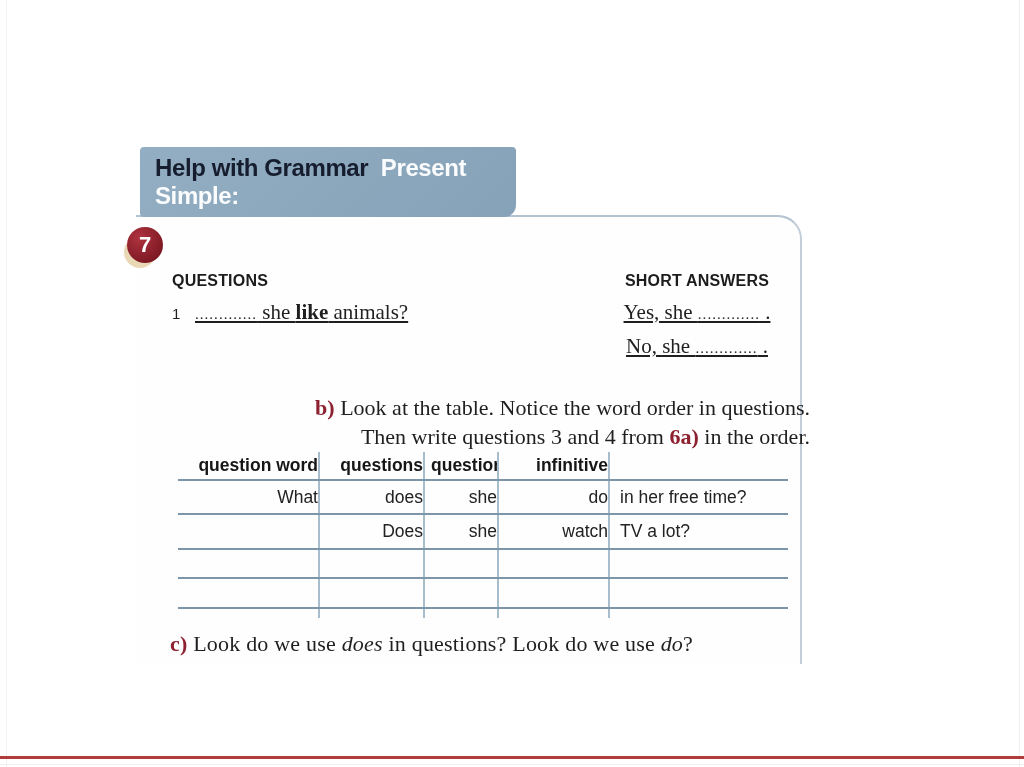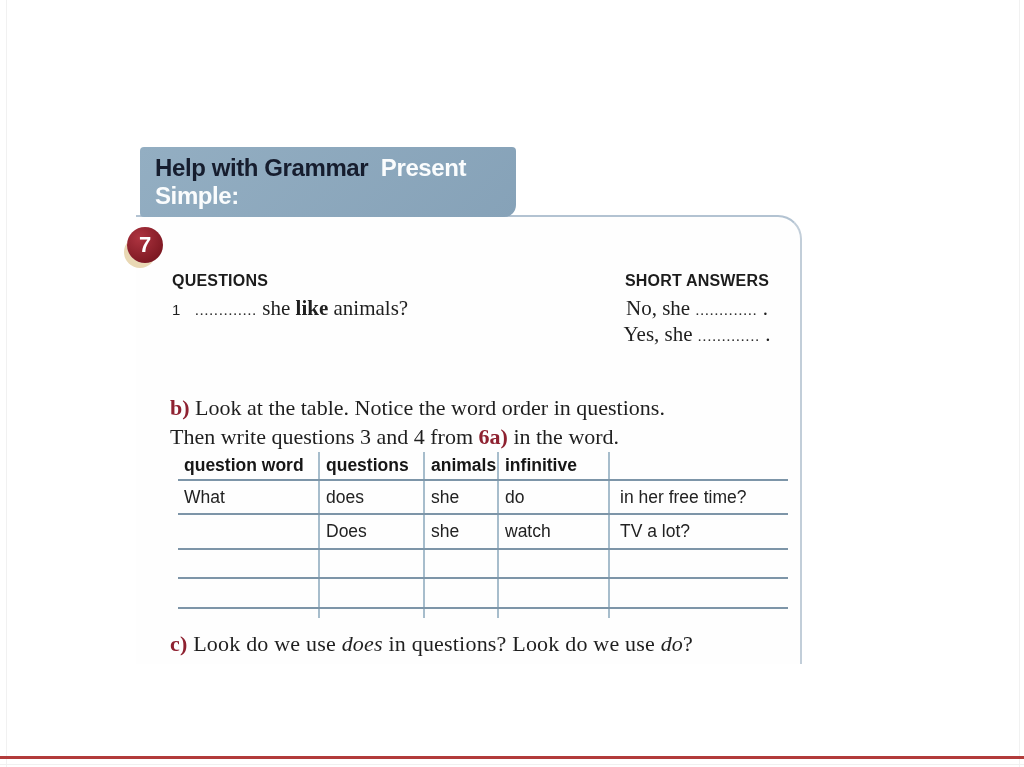--- a/index.html
+++ b/index.html
@@ -46,34 +46,34 @@
   .lbl{font-weight:bold;color:#8e2130;}
   .para{position:absolute;font-size:22px;color:#1f1f1f;}
   .gap{letter-spacing:1px;font-size:0.72em;color:#2a2a2a;}
 
   .colhead{
     font-family:"Liberation Sans", sans-serif;font-weight:bold;font-size:16px;
     color:#1c1c1c;letter-spacing:0.2px;margin-bottom:6px;
   }
   .qblock{position:absolute;left:172px;top:272px;width:420px;}
   .ablock{position:absolute;left:592px;top:272px;width:210px;text-align:center;}
-  .qrow{font-size:21px;line-height:24px;white-space:nowrap;}
+  .qrow{font-size:21px;line-height:32px;white-space:nowrap;text-decoration:underline;}
   .qnum{font-family:"Liberation Sans", sans-serif;font-size:15px;display:inline-block;width:23px;}
   .qrow b{font-weight:bold;}
 
   
   .wtable{
     position:absolute;left:178px;top:452px;width:610px;z-index:2;
     font-family:"Liberation Sans", sans-serif;font-size:17.5px;color:#222;
   }
   .trow{display:grid;grid-template-columns:142px 105px 74px 111px 178px;
         border-bottom:2px solid #7d95a8;}
   .trow.stub{border-bottom:none;}
   .trow .cell{padding-left:6px;box-sizing:border-box;overflow:hidden;white-space:nowrap;}
-  .trow .cell.v{border-right:2px solid #a7bdcc;}
+  .trow .cell.v{border-right:2px solid #a7bdcc;text-align:right;}
   .trow.thead .cell{height:27px;line-height:26px;font-weight:bold;color:#161616;}
   .trow.r1 .cell{height:32px;line-height:32px;}
   .trow.r2 .cell{height:33px;line-height:33px;}
   .trow.r3 .cell{height:27px;}
   .trow.r4 .cell{height:28px;}
   .trow.stub .cell{height:9px;}
   .trow .cell.last{padding-left:10px;}
 </style>
 </head>
 <body>
@@ -100,37 +100,37 @@
   <div class="qblock">
     <div class="colhead">QUESTIONS</div>
     <div class="qrow">
       <span class="qnum">1</span><span></span><span class="gap">.............</span><span> she </span><b>like</b><span> animals?</span>
     </div>
   </div>
 
   <div class="ablock">
     <div class="colhead">SHORT ANSWERS</div>
     <div class="qrow">
-      <span>No, she </span><span class="gap">.............</span><span> .</span>
+      <span>Yes, she </span><span class="gap">.............</span><span> .</span>
     </div>
     <div class="qrow">
-      <span>Yes, she </span><span class="gap">.............</span><span> .</span>
+      <span>No, she </span><span class="gap">.............</span><span> .</span>
     </div>
   </div>
 
-  <div class="para" style="left:170px;top:393px;width:640px;line-height:29px;">
+  <div class="para" style="left:170px;top:393px;width:640px;line-height:29px;text-align:right;">
     <span class="lbl">b)</span><span> Look at the table. Notice the word order in questions.</span><br>
-    <span>Then write questions 3 and 4 from </span><span class="red" style="font-weight:600;">6a)</span><span> in the word.</span>
+    <span>Then write questions 3 and 4 from </span><span class="red" style="font-weight:600;">6a)</span><span> in the order.</span>
   </div>
 
   <div class="wtable">
     <div class="trow thead">
       <div class="cell v">question word</div>
       <div class="cell v">questions</div>
-      <div class="cell v">animals</div>
+      <div class="cell v">question</div>
       <div class="cell v">infinitive</div>
       <div class="cell last"></div>
     </div>
     <div class="trow r1">
       <div class="cell v">What</div>
       <div class="cell v">does</div>
       <div class="cell v">she</div>
       <div class="cell v">do</div>
       <div class="cell last">in her free time?</div>
     </div>

